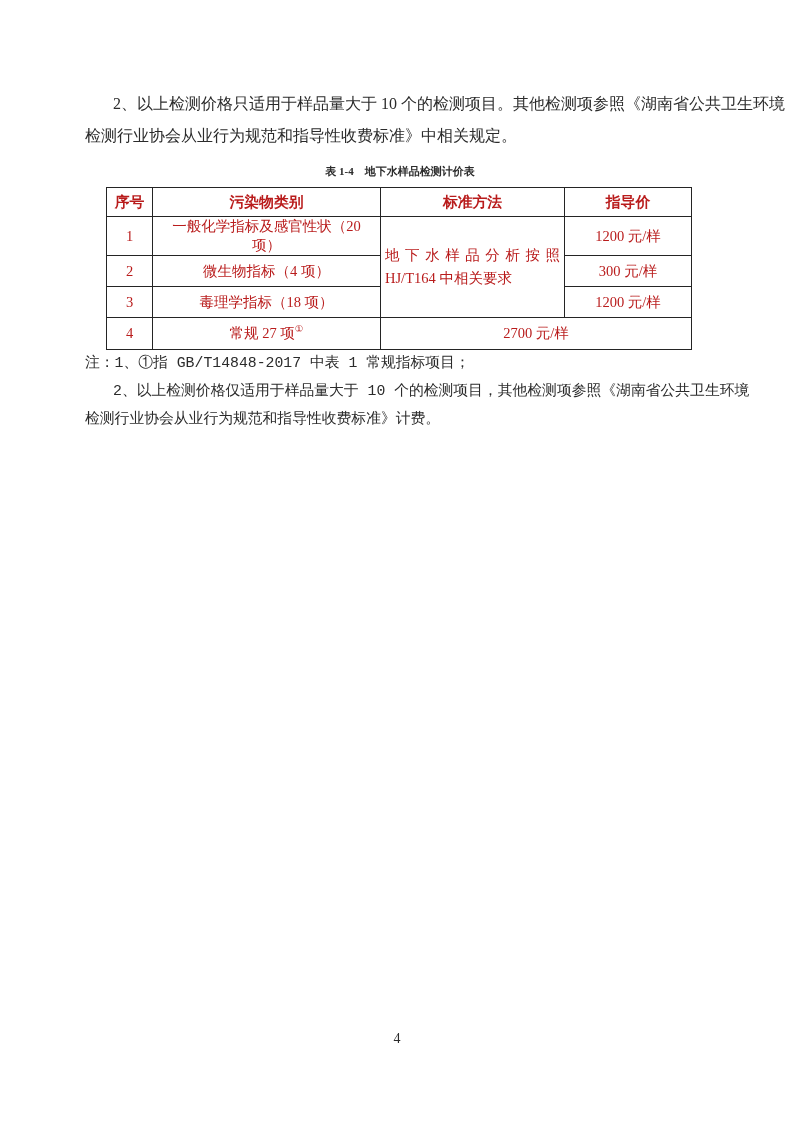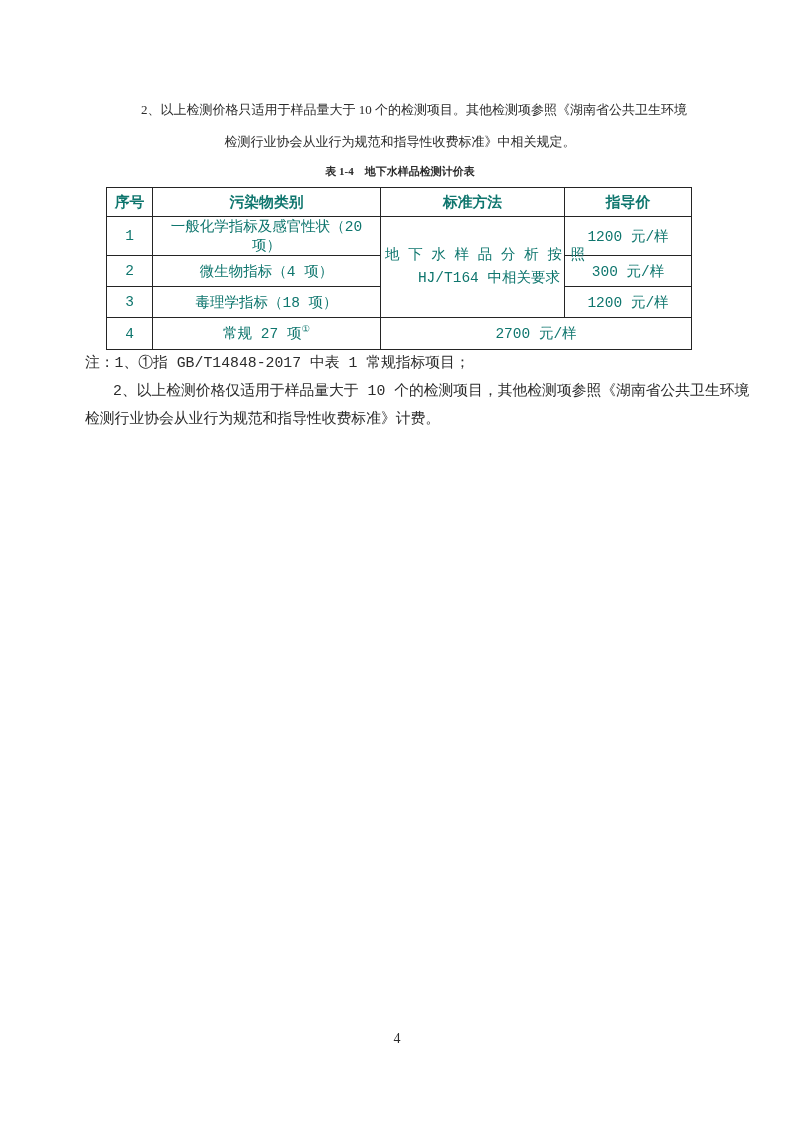--- a/index.html
+++ b/index.html
@@ -12,25 +12,24 @@
     background: #ffffff;
     font-family: "Liberation Serif", "DejaVu Serif", serif;
     color: #2b2b2b;
     overflow: hidden;
   }
   .textline { white-space: nowrap; }
 
   
   .intro {
     position: absolute;
-    left: 85px; top: 94px;
+    left: 85px; top: 88px;
     width: 630px;
-    font-size: 13px;
+    font-size: 16px;
     line-height: 32px;
-    text-align: center;
   }
   .first-line-indent { padding-left: 28px; }
 
   
   .tbl-title {
     position: absolute;
     left: 85px; top: 160px;
     width: 630px;
     text-align: center;
     font-size: 11px;
@@ -39,40 +38,39 @@
   }
 
   
   table.pricing {
     position: absolute;
     left: 106px; top: 187px;
     border-collapse: collapse;
     table-layout: fixed;
     width: 585px;
     font-size: 14.5px;
-    color: #0f766e;
-    font-family: Liberation Mono, monospace;
+    color: #b91c1c;
   }
   table.pricing th, table.pricing td {
     border: 1.5px solid #242424;
     text-align: center;
     vertical-align: middle;
     padding: 0 4px;
   }
   table.pricing thead tr { height: 29px; }
   table.pricing tbody tr { height: 31px; }
   table.pricing th { font-weight: bold; font-size: 14.8px; }
   td.method-cell { padding: 0 9px; vertical-align: middle; }
   .method-l1 {
     text-align: justify;
     text-align-last: justify;
     line-height: 23px;
     white-space: nowrap;
   }
-  .method-l2 { text-align: right; line-height: 23px; white-space: nowrap; }
+  .method-l2 { text-align: left; line-height: 23px; white-space: nowrap; }
   sup.circ {
     font-size: 9.5px;
     vertical-align: super;
     line-height: 0;
   }
 
   
   .notes {
     position: absolute;
     left: 85px; top: 349px;

